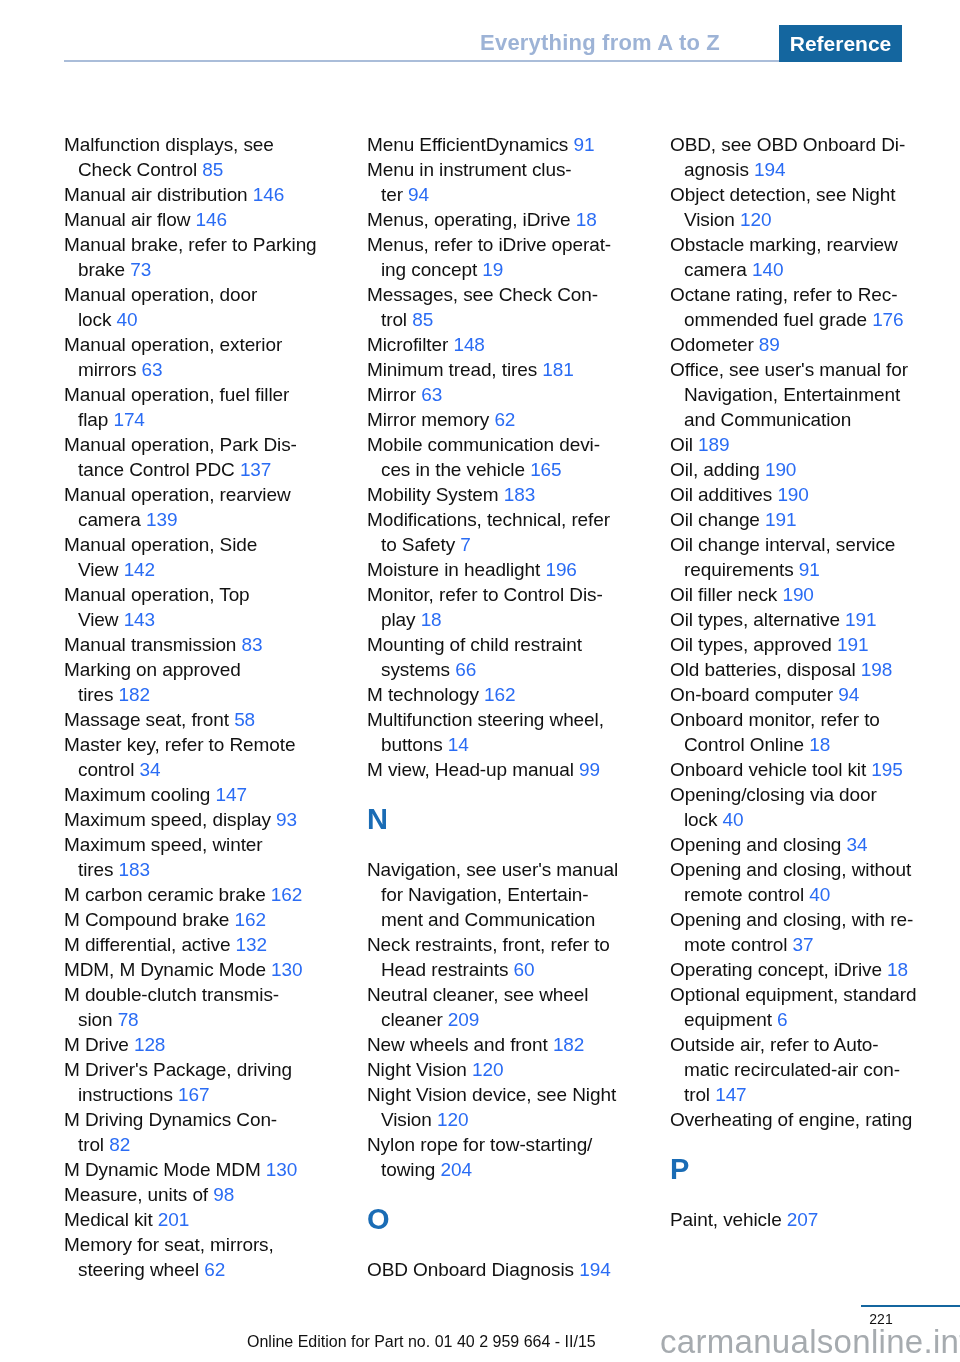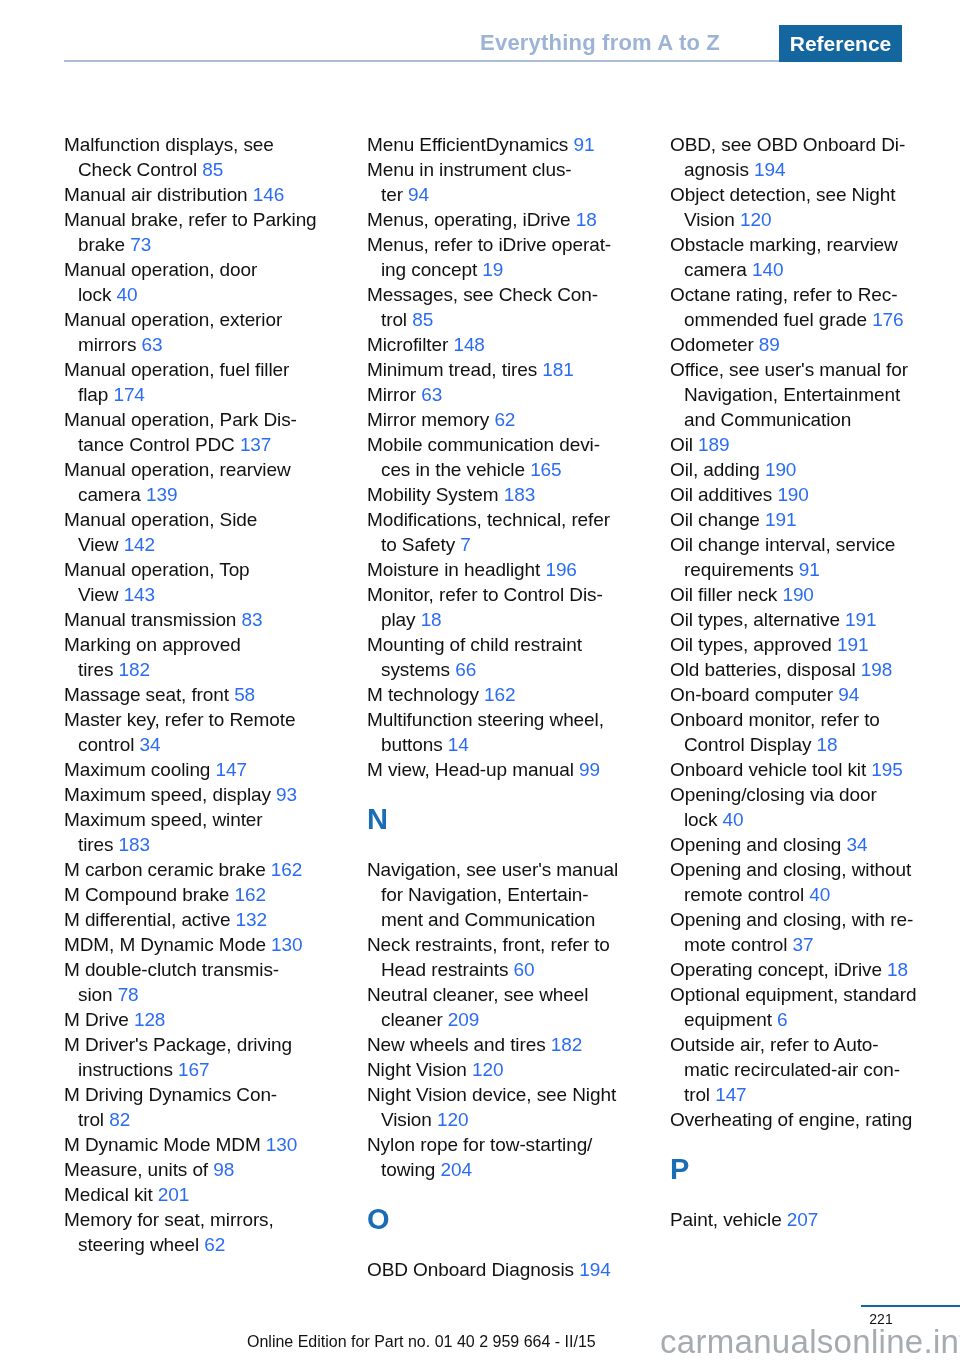--- a/index.html
+++ b/index.html
@@ -86,20 +86,23 @@
   <div class="columns">
     <div class="col">
         <div class="entry">
           <div class="line"><span>Malfunction displays, see</span></div>
           <div class="line cont"><span>Check Control</span><span class="page-ref">&nbsp;85</span></div>
         </div>
         <div class="entry">
           <div class="line"><span>Manual air distribution</span><span class="page-ref">&nbsp;146</span></div>
         </div>
         <div class="entry">
+          <div class="line"><span>Manual air flow</span><span class="page-ref">&nbsp;146</span></div>
+        </div>
+        <div class="entry">
           <div class="line"><span>Manual brake, refer to Parking</span></div>
           <div class="line cont"><span>brake</span><span class="page-ref">&nbsp;73</span></div>
         </div>
         <div class="entry">
           <div class="line"><span>Manual operation, door</span></div>
           <div class="line cont"><span>lock</span><span class="page-ref">&nbsp;40</span></div>
         </div>
         <div class="entry">
           <div class="line"><span>Manual operation, exterior</span></div>
           <div class="line cont"><span>mirrors</span><span class="page-ref">&nbsp;63</span></div>
@@ -260,21 +263,21 @@
         </div>
         <div class="entry">
           <div class="line"><span>Neck restraints, front, refer to</span></div>
           <div class="line cont"><span>Head restraints</span><span class="page-ref">&nbsp;60</span></div>
         </div>
         <div class="entry">
           <div class="line"><span>Neutral cleaner, see wheel</span></div>
           <div class="line cont"><span>cleaner</span><span class="page-ref">&nbsp;209</span></div>
         </div>
         <div class="entry">
-          <div class="line"><span>New wheels and tires</span><span class="page-ref">&nbsp;182</span></div>
+          <div class="line"><span>New wheels and front</span><span class="page-ref">&nbsp;182</span></div>
         </div>
         <div class="entry">
           <div class="line"><span>Night Vision</span><span class="page-ref">&nbsp;120</span></div>
         </div>
         <div class="entry">
           <div class="line"><span>Night Vision device, see Night</span></div>
           <div class="line cont"><span>Vision</span><span class="page-ref">&nbsp;120</span></div>
         </div>
         <div class="entry">
           <div class="line"><span>Nylon rope for tow-starting/</span></div>
@@ -336,21 +339,21 @@
           <div class="line"><span>Oil types, approved</span><span class="page-ref">&nbsp;191</span></div>
         </div>
         <div class="entry">
           <div class="line"><span>Old batteries, disposal</span><span class="page-ref">&nbsp;198</span></div>
         </div>
         <div class="entry">
           <div class="line"><span>On-board computer</span><span class="page-ref">&nbsp;94</span></div>
         </div>
         <div class="entry">
           <div class="line"><span>Onboard monitor, refer to</span></div>
-          <div class="line cont"><span>Control Display</span><span class="page-ref">&nbsp;18</span></div>
+          <div class="line cont"><span>Control Online</span><span class="page-ref">&nbsp;18</span></div>
         </div>
         <div class="entry">
           <div class="line"><span>Onboard vehicle tool kit</span><span class="page-ref">&nbsp;195</span></div>
         </div>
         <div class="entry">
           <div class="line"><span>Opening/closing via door</span></div>
           <div class="line cont"><span>lock</span><span class="page-ref">&nbsp;40</span></div>
         </div>
         <div class="entry">
           <div class="line"><span>Opening and closing</span><span class="page-ref">&nbsp;34</span></div>

